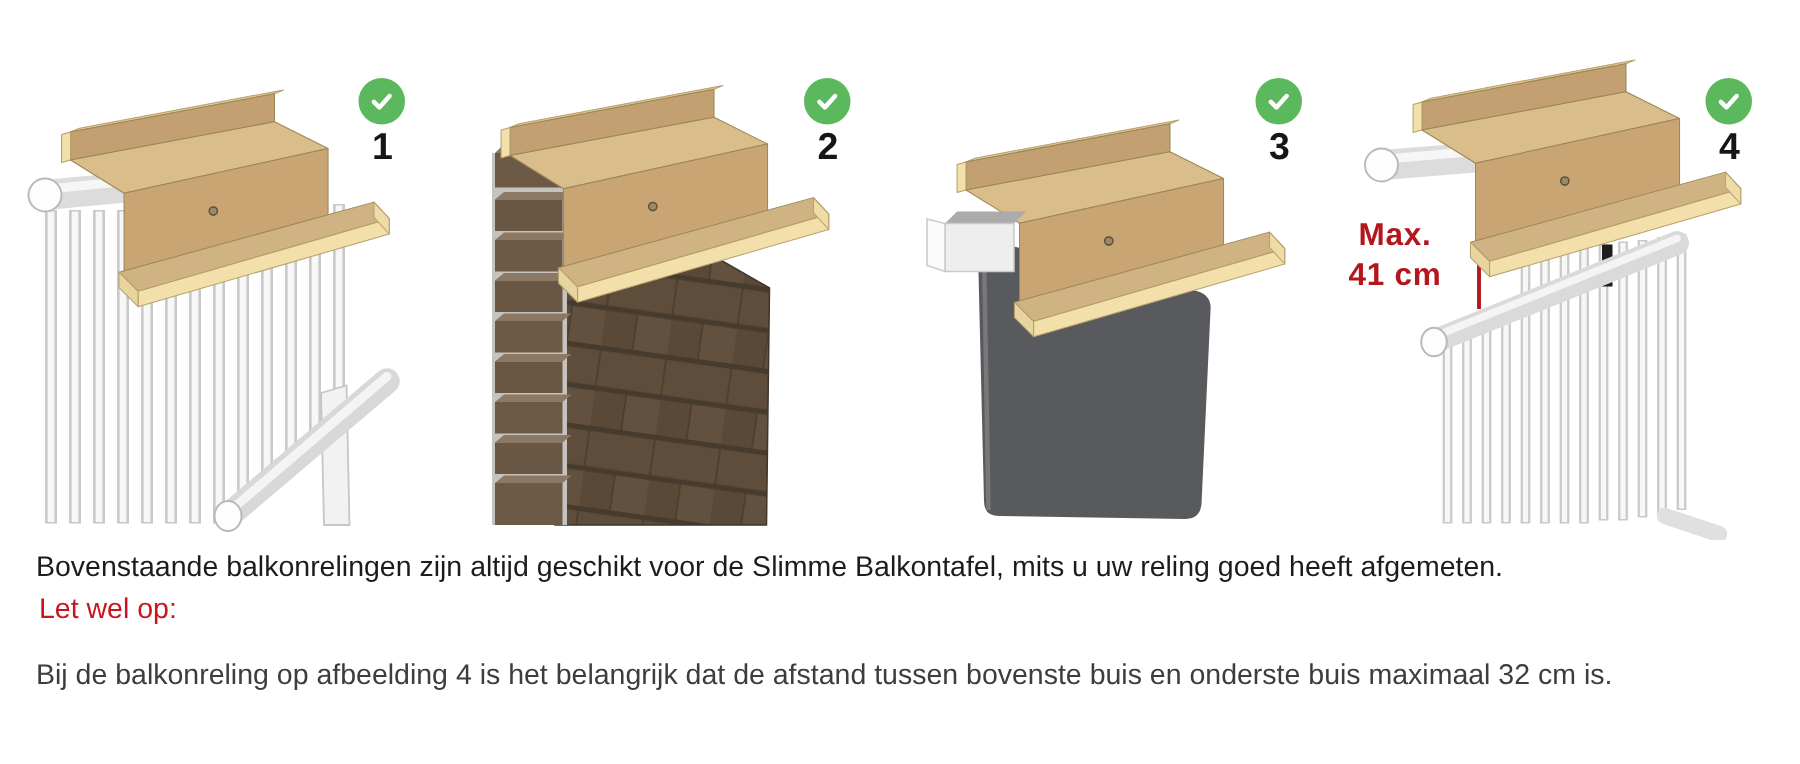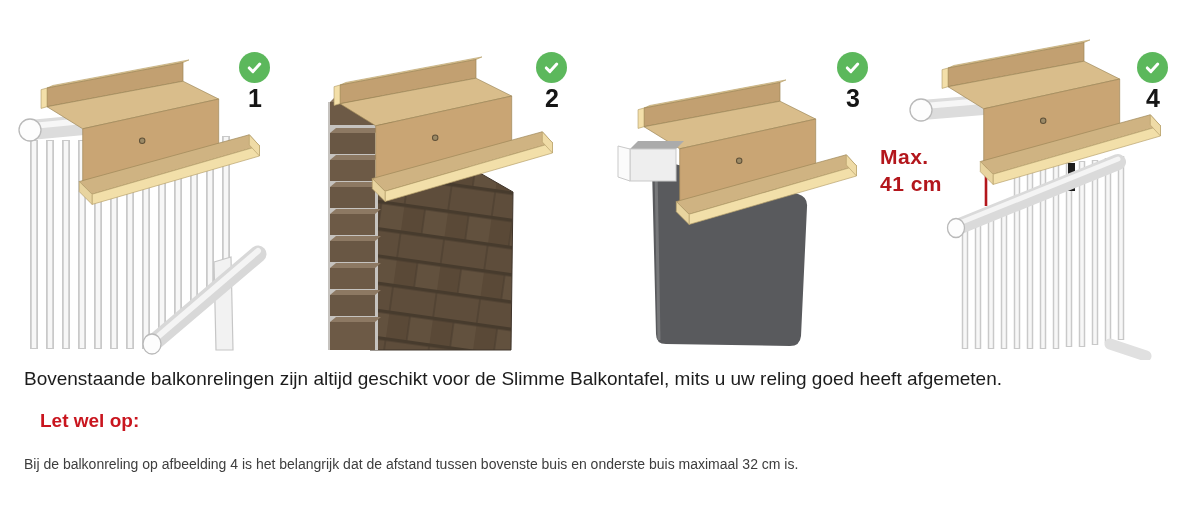--- a/index.html
+++ b/index.html
@@ -16,33 +16,33 @@
   .panel{position:absolute;top:0;width:300px;height:360px;}
   .badge{position:absolute;top:52px;width:32px;text-align:center;}
   .badge-circle{
     width:31px;height:31px;border-radius:50%;background:var(--check_green);
     display:flex;align-items:center;justify-content:center;
   }
   .badge-num{
     margin-top:3px;font-size:25px;font-weight:bold;color:#161616;line-height:24px;
   }
   .max-label{
-    position:absolute;left:880px;top:143px;width:100px;text-align:left;
+    position:absolute;left:880px;top:143px;width:100px;text-align:center;
     color:var(--annotation_red);font-weight:bold;font-size:21px;line-height:27px;
     letter-spacing:0.5px;
   }
   .textblock{position:absolute;left:24px;top:366px;width:1160px;color:#1c1c1c;}
   .heading{
     margin:0;font-size:19px;font-weight:normal;line-height:26px;color:#1c1c1c;
   }
   .note{
-    margin:16px;font-size:19px;font-weight:bold;line-height:26px;color:var(--warning_red);
+    margin:2px;font-size:19px;font-weight:normal;line-height:26px;color:var(--warning_red);
   }
   .bodytext{
-    margin:17px 0 0 0;font-size:14px;font-weight:normal;line-height:27px;
+    margin:17px 0 0 0;font-size:19px;font-weight:normal;line-height:27px;
     color:#3d3d3d;max-width:1105px;
   }
 </style>
 </head>
 <body>
 
 <div class="page">
   <div class="figure">
 
     <svg width="0" height="0" style="position:absolute" aria-hidden="true">

